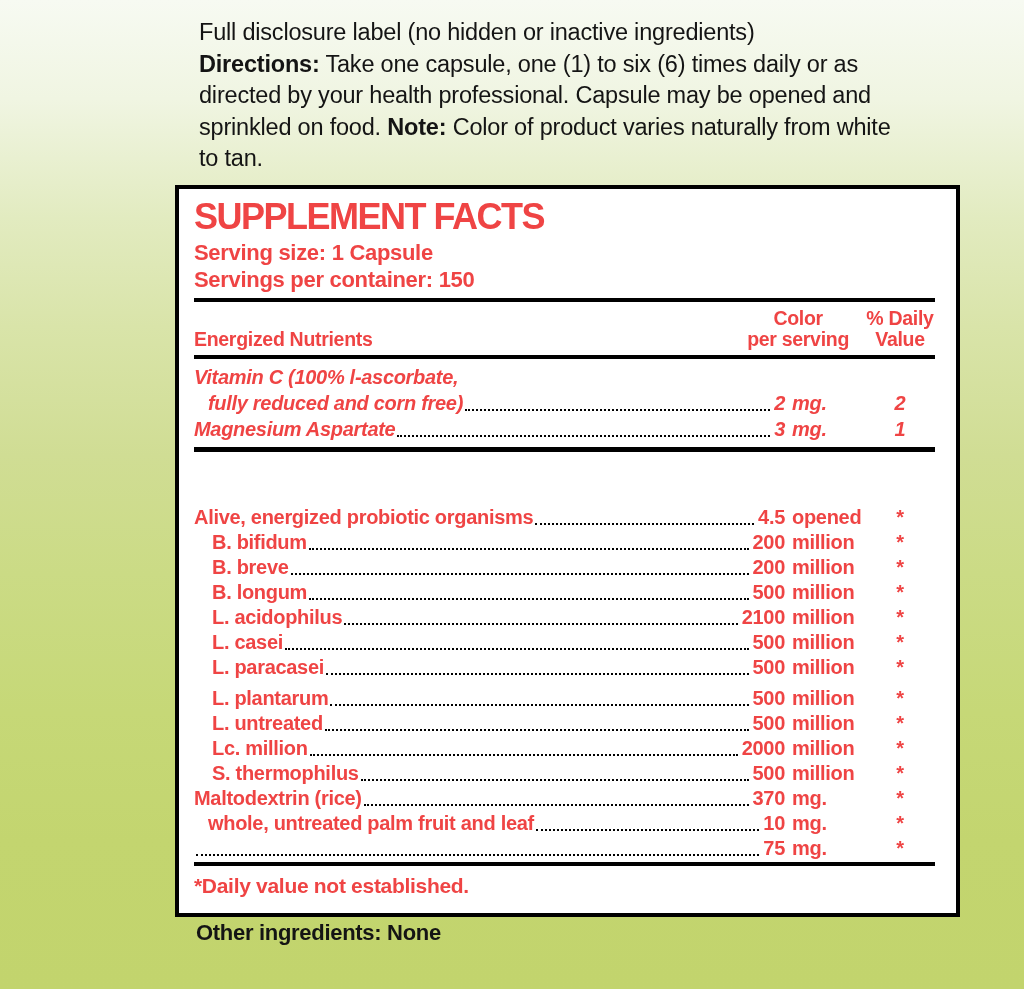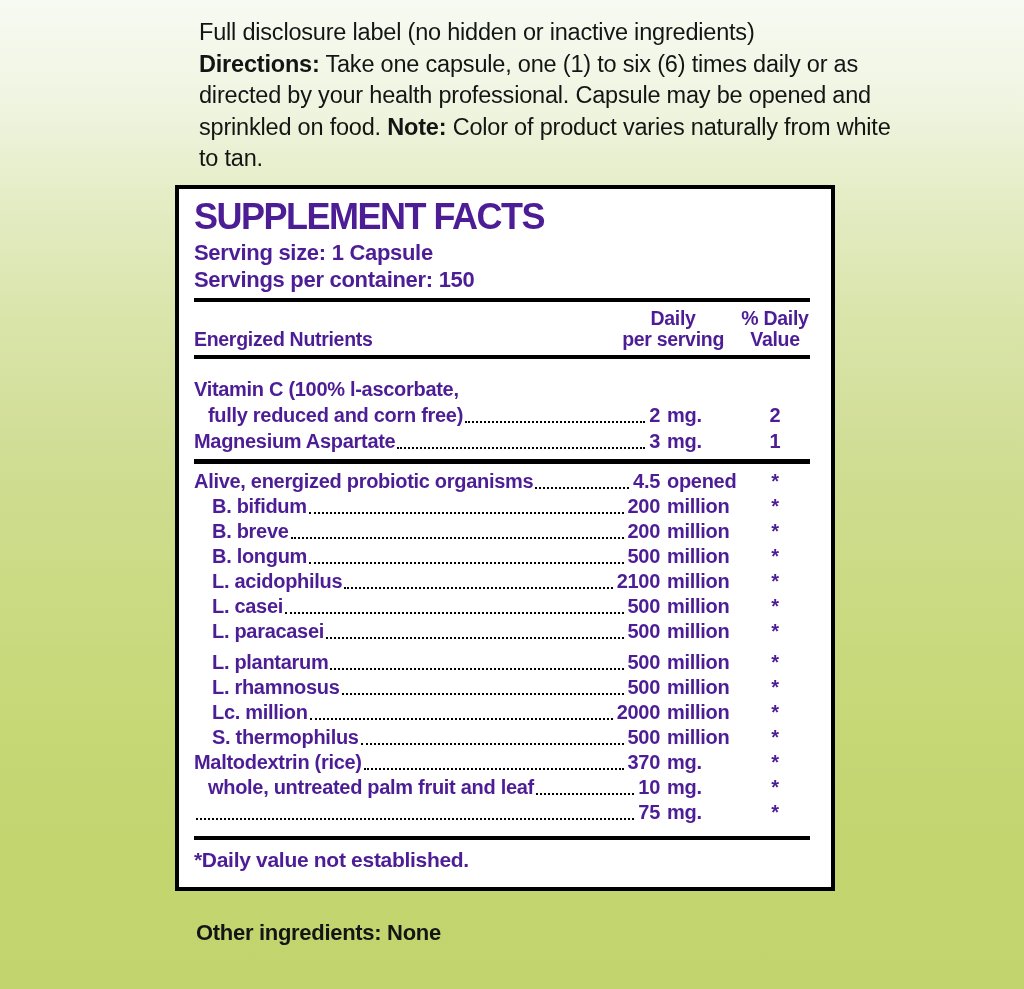--- a/index.html
+++ b/index.html
@@ -15,47 +15,47 @@
     color:#121212;
   }
   .intro{
     position:absolute;left:175px;top:17px;width:694px;
     font-size:23.5px;line-height:31.6px;letter-spacing:-0.2px;
     color:#141414;
     margin-left:24px;
   }
   .intro b{font-weight:700;}
   .panel{
-    position:absolute;left:175px;top:185px;width:660px;
+    position:absolute;left:175px;top:185px;width:785px;
     box-sizing:border-box;
     background:#ffffff;
     border:4px solid #000;
     padding:6px 21px 9px 15px;
-    color:#4c1d95;
+    color:#ef4444;
     letter-spacing:-0.3px;
   }
   .panel-title{
     font-size:36px;font-weight:700;letter-spacing:-1.5px;
     line-height:44px;white-space:nowrap;
   }
   .serving{font-size:22px;font-weight:700;line-height:27px;}
   .rule{height:4px;background:#000;margin:0;border:0;}
   .rule.thick{height:5px;}
   .rule.mt{margin-top:5px;}
   .thead{
     display:flex;align-items:flex-end;
     padding:6px 0 5px 0;
     font-size:19.5px;font-weight:700;line-height:21px;
   }
   .thead .c1{flex:1;}
   .thead .c2{text-align:center;margin-right:16px;}
   .thead .c3{width:70px;text-align:center;}
   .sect{font-size:20px;font-weight:700;}
-  .sect1{padding:17px 0 5px 0;line-height:26px;}
-  .sect2{padding:5px 0 11px 0;line-height:25px;}
+  .sect1{padding:5px 0 5px 0;line-height:26px;font-style:italic;}
+  .sect2{padding:5px 0 1px 0;line-height:25px;margin-top:48px;}
   .r{display:flex;align-items:stretch;}
   .r .nm{white-space:nowrap;}
   .r.sub .nm{padding-left:18px;}
   .r .cont{white-space:nowrap;padding-left:14px;}
   .r .dt{
     flex:1 1 auto;
     border-bottom:2.6px dotted #000;
     margin:0 0 5px 2px;
     min-width:8px;
   }
@@ -87,21 +87,21 @@
 
     <div class="panel-title">SUPPLEMENT FACTS</div>
     <div class="serving">Serving size: 1 Capsule</div>
     <div class="serving">Servings per container: 150</div>
 
     <div class="rule mt"></div>
 
     <div class="thead">
       <div class="c1">Energized Nutrients</div>
       <div class="c2">
-        <div>Daily</div>
+        <div>Color</div>
         <div>per serving</div>
       </div>
       <div class="c3">
         <div>% Daily</div>
         <div>Value</div>
       </div>
     </div>
 
     <div class="rule"></div>
 
@@ -178,21 +178,21 @@
         <span class="dv">*</span>
       </div>
       <div class="r sub gap">
         <span class="nm">L. plantarum</span>
         <span class="dt"></span>
         <span class="nu">500</span>
         <span class="un">million</span>
         <span class="dv">*</span>
       </div>
       <div class="r sub">
-        <span class="nm">L. rhamnosus</span>
+        <span class="nm">L. untreated</span>
         <span class="dt"></span>
         <span class="nu">500</span>
         <span class="un">million</span>
         <span class="dv">*</span>
       </div>
       <div class="r sub">
         <span class="nm">Lc. million</span>
         <span class="dt"></span>
         <span class="nu">2000</span>
         <span class="un">million</span>

